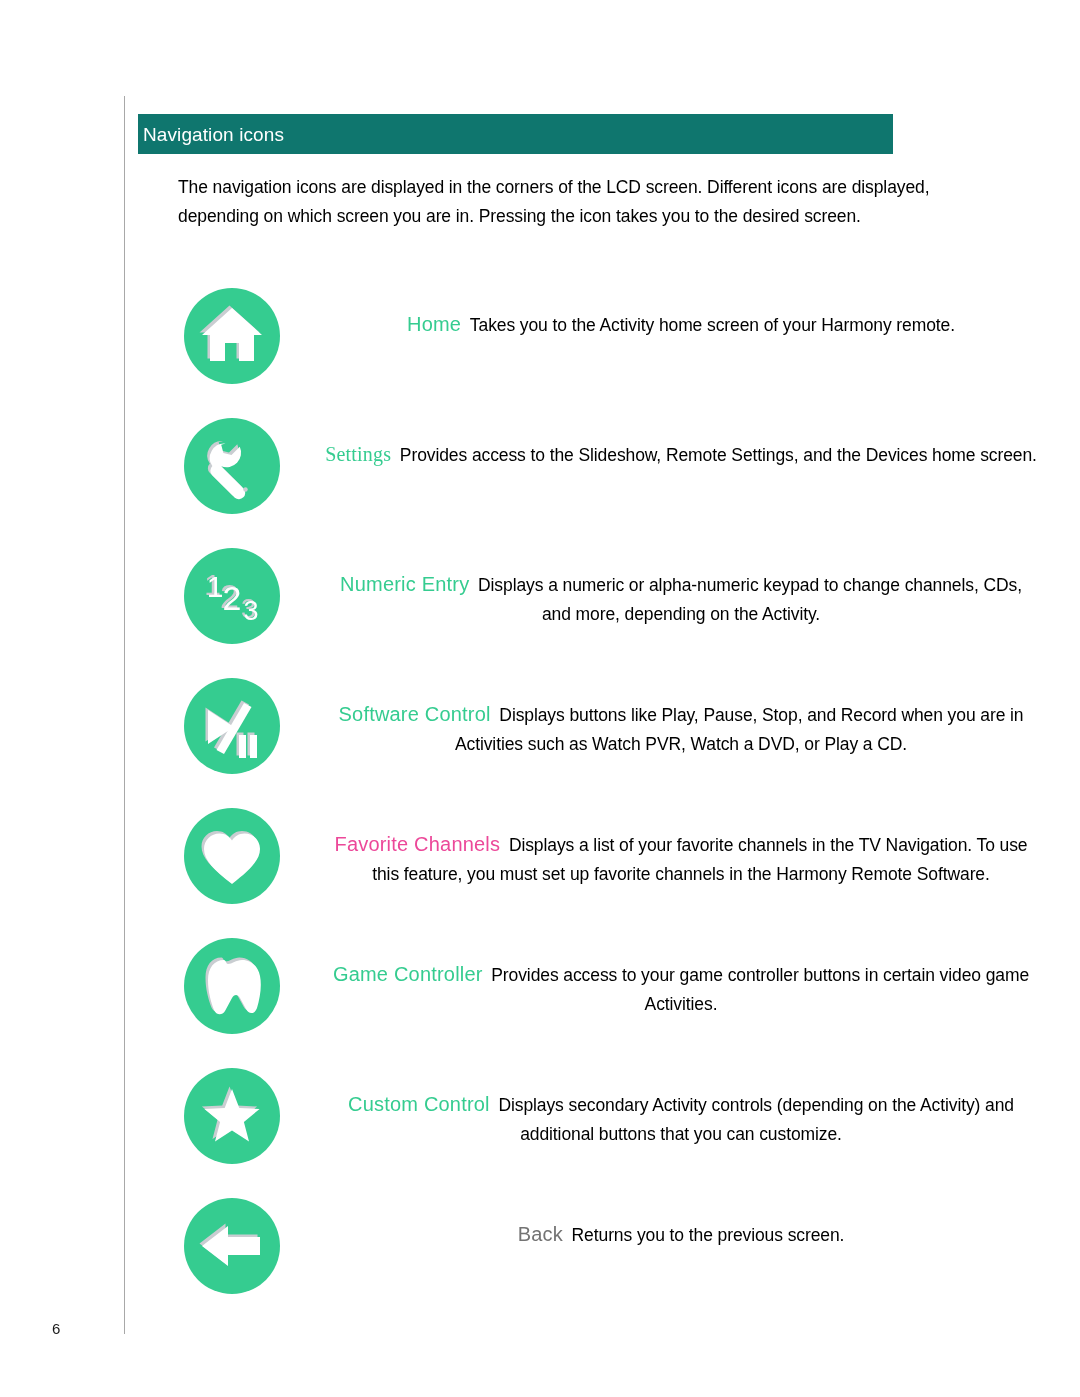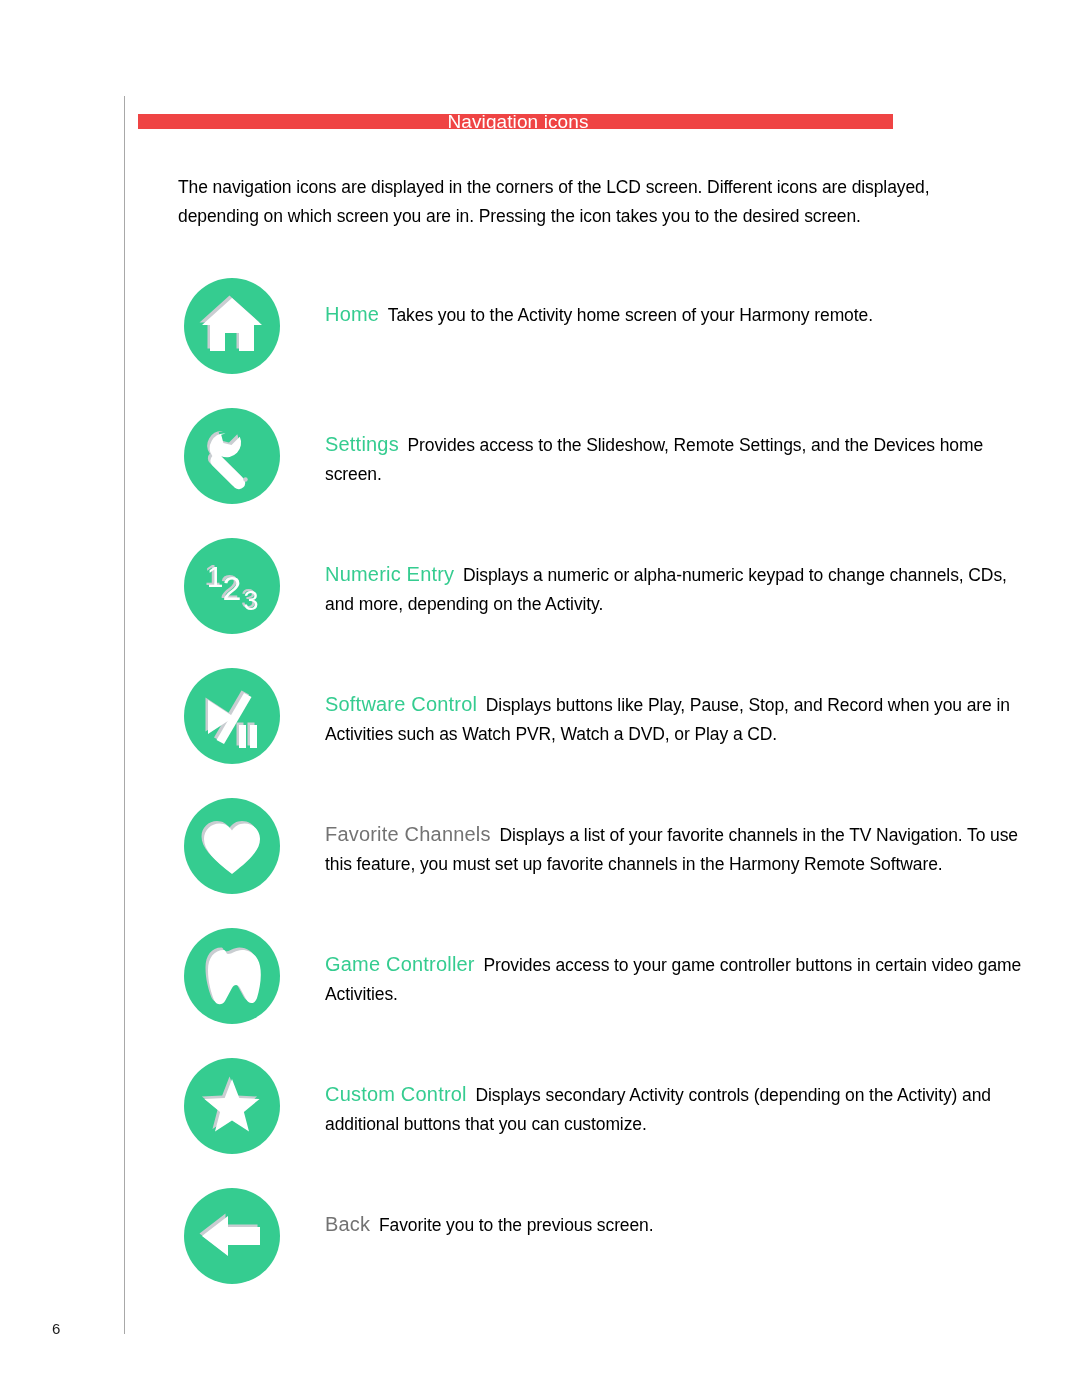--- a/index.html
+++ b/index.html
@@ -37,25 +37,24 @@
     color: #1a1a1a;
     letter-spacing: .2px;
   }
 
   
   .section-bar {
     position: absolute;
     left: 138px;
     top: 114px;
     width: 755px;
-    height: 15px;
-    background: #ef4444;
+    height: 40px;
+    background: #0f766e;
     display: flex;
     align-items: center;
-    justify-content: center;
   }
   .section-bar-title {
     color: #ffffff;
     font-size: 19px;
     line-height: 19px;
     padding-left: 5px;
     letter-spacing: .1px;
     white-space: nowrap;
   }
 
@@ -68,22 +67,23 @@
     font-size: 17.5px;
     line-height: 29px;
     color: #000000;
     letter-spacing: -.1px;
   }
 
   
   .rows {
     position: absolute;
     left: 0;
-    top: 278px;
+    top: 288px;
     width: 1080px;
+    text-align: center;
   }
   .icon-row {
     position: relative;
     display: flex;
     align-items: flex-start;
     height: 130px;
   }
   .icon-cell {
     width: 100px;
     margin-left: 182px;
@@ -147,21 +147,21 @@
       <div class="icon-row">
         <div class="icon-cell">
           <div class="icon-circle" style="background: rgb(53, 204, 144);">
             <svg width="96" height="96" viewBox="0 0 96 96" aria-hidden="true">
               <path d="M41.5 25.5 a14.5 14.5 0 0 0 -13.2 22.6 l-0.1 0.1 a6.4 6.4 0 0 0 0 9 l22.6 22.6 a6.4 6.4 0 0 0 9 -9 L37.2 48.2 a14.5 14.5 0 0 0 18.6 -19.4 l-8.3 8.3 -8.1 -2.2 -2.2 -8.1 z" fill="#c9cdd1" transform="translate(-2.5,-2.5)"></path>
               <path d="M41.5 25.5 a14.5 14.5 0 0 0 -13.2 22.6 l-0.1 0.1 a6.4 6.4 0 0 0 0 9 l22.6 22.6 a6.4 6.4 0 0 0 9 -9 L37.2 48.2 a14.5 14.5 0 0 0 18.6 -19.4 l-8.3 8.3 -8.1 -2.2 -2.2 -8.1 z" fill="#ffffff"></path>
               <circle cx="61.5" cy="71.5" r="2.2" fill="#c9cdd1"></circle>
             </svg>
           </div>
         </div>
-        <div class="text-cell"><span class="term" style="color: rgb(53, 204, 144);">Settings</span> <span class="desc">Provides access to the Slideshow, Remote Settings, and the Devices home screen.</span></div>
+        <div class="text-cell"><span class="term" style="color: rgb(53, 204, 144); font-family: Liberation Serif, serif;">Settings</span> <span class="desc">Provides access to the Slideshow, Remote Settings, and the Devices home screen.</span></div>
       </div>
       <div class="icon-row">
         <div class="icon-cell">
           <div class="icon-circle" style="background: rgb(53, 204, 144);">
             <svg width="96" height="96" viewBox="0 0 96 96" aria-hidden="true">
               <text x="28.5" y="46.5" font-family="Liberation Sans, sans-serif" font-size="30" fill="#c9cdd1" text-anchor="middle">1</text>
               <text x="31" y="49" font-family="Liberation Sans, sans-serif" font-size="30" fill="#ffffff" text-anchor="middle">1</text>
               <text x="45.5" y="59.5" font-family="Liberation Sans, sans-serif" font-size="34" fill="#c9cdd1" text-anchor="middle">2</text>
               <text x="48" y="62" font-family="Liberation Sans, sans-serif" font-size="34" fill="#ffffff" text-anchor="middle">2</text>
               <text x="64.5" y="69.5" font-family="Liberation Sans, sans-serif" font-size="27" fill="#c9cdd1" text-anchor="middle">3</text>
@@ -190,21 +190,21 @@
       </div>
       <div class="icon-row">
         <div class="icon-cell">
           <div class="icon-circle" style="background: rgb(53, 204, 144);">
             <svg width="96" height="96" viewBox="0 0 96 96" aria-hidden="true">
               <path d="M48 76 C30 62 20 52 20 41 C20 32 27 25.5 35.5 25.5 C41 25.5 45.5 28.3 48 32.5 C50.5 28.3 55 25.5 60.5 25.5 C69 25.5 76 32 76 41 C76 52 66 62 48 76 Z" fill="#c9cdd1" transform="translate(-2.5,-2.5)"></path>
               <path d="M48 76 C30 62 20 52 20 41 C20 32 27 25.5 35.5 25.5 C41 25.5 45.5 28.3 48 32.5 C50.5 28.3 55 25.5 60.5 25.5 C69 25.5 76 32 76 41 C76 52 66 62 48 76 Z" fill="#ffffff"></path>
             </svg>
           </div>
         </div>
-        <div class="text-cell"><span class="term" style="color: #737373;">Favorite Channels</span> <span class="desc">Displays a list of your favorite channels in the TV Navigation. To use this feature, you must set up favorite channels in the Harmony Remote Software.</span></div>
+        <div class="text-cell"><span class="term" style="color: #ec4899;">Favorite Channels</span> <span class="desc">Displays a list of your favorite channels in the TV Navigation. To use this feature, you must set up favorite channels in the Harmony Remote Software.</span></div>
       </div>
       <div class="icon-row">
         <div class="icon-cell">
           <div class="icon-circle" style="background: rgb(53, 204, 144);">
             <svg width="96" height="96" viewBox="0 0 96 96" aria-hidden="true">
               <path d="M40 22 C30 22 24 30 24 42 C24 54 27 64 30 72 C32 77 38 78 41 73 L48 60 C50 56 54 56 56 60 L62 71 C65 77 71 76 73 70 C76 60 78 48 76 38 C74 28 67 22 58 22 C52 22 48 26 44 26 C42 26 42 22 40 22 Z" fill="#c9cdd1" transform="translate(-2.5,-2.5)"></path>
               <path d="M40 22 C30 22 24 30 24 42 C24 54 27 64 30 72 C32 77 38 78 41 73 L48 60 C50 56 54 56 56 60 L62 71 C65 77 71 76 73 70 C76 60 78 48 76 38 C74 28 67 22 58 22 C52 22 48 26 44 26 C42 26 42 22 40 22 Z" fill="#ffffff"></path>
             </svg>
           </div>
         </div>
@@ -223,19 +223,19 @@
       </div>
       <div class="icon-row">
         <div class="icon-cell">
           <div class="icon-circle" style="background: rgb(53, 204, 144);">
             <svg width="96" height="96" viewBox="0 0 96 96" aria-hidden="true">
               <path d="M18 48 L44 28 L44 39 L76 39 L76 57 L44 57 L44 68 Z" fill="#c9cdd1" transform="translate(-2.5,-2.5)"></path>
               <path d="M18 48 L44 28 L44 39 L76 39 L76 57 L44 57 L44 68 Z" fill="#ffffff"></path>
             </svg>
           </div>
         </div>
-        <div class="text-cell"><span class="term" style="color: #737373;">Back</span> <span class="desc">Favorite you to the previous screen.</span></div>
+        <div class="text-cell"><span class="term" style="color: #737373;">Back</span> <span class="desc">Returns you to the previous screen.</span></div>
       </div>
     </div>
 
   <div class="page-number">6</div>
 
 </div>
 
 </body></html>

